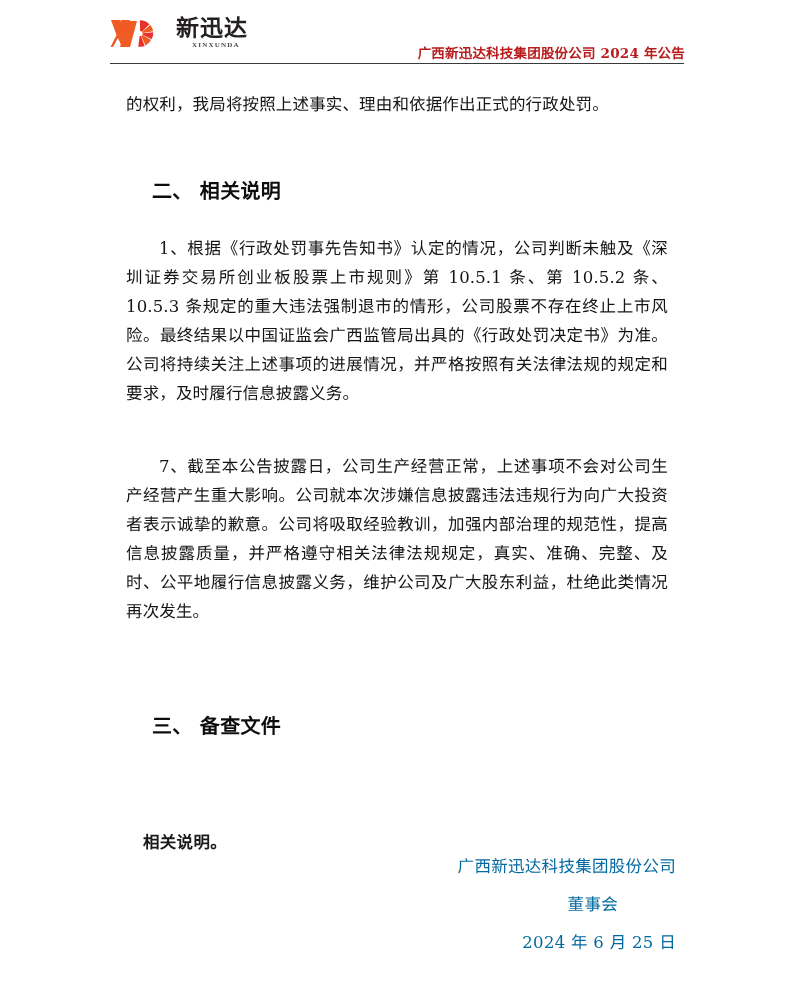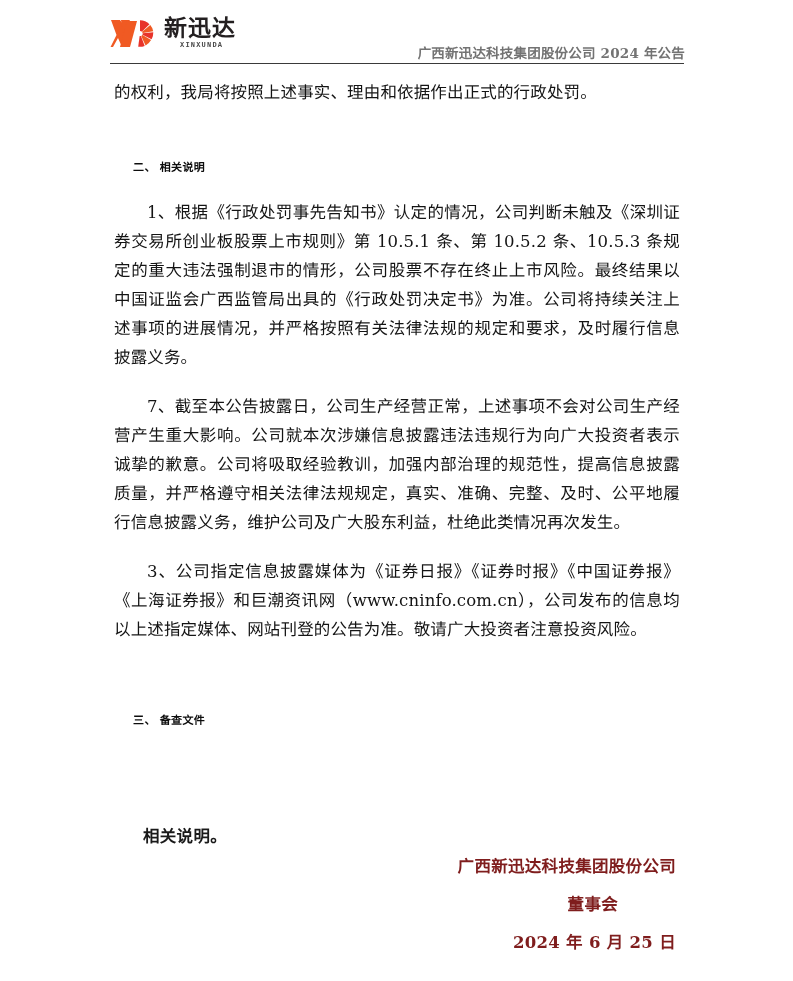--- a/index.html
+++ b/index.html
@@ -33,21 +33,21 @@
     width: 575px;
     height: 50px;
   }
 
   .logo-block {
     position: absolute;
     left: 0;
     top: 2px;
     display: flex;
     align-items: flex-end;
-    gap: 8px;
+    gap: 20px;
   }
 
   .logo-mark {
     width: 46px;
     height: 33px;
     display: block;
   }
 
   .logo-wordmark {
     display: flex;
@@ -60,37 +60,37 @@
   .logo-cn {
     font-family: "DejaVu Sans", "Liberation Sans", sans-serif;
     font-weight: bold;
     font-size: 23px;
     letter-spacing: 1px;
     color: #231f20;
     line-height: 1.05;
   }
 
   .logo-en {
-    font-family: Liberation Mono, monospace;
+    font-family: Liberation Serif, serif;
     font-weight: bold;
     font-size: 7px;
     letter-spacing: 1.2px;
     color: #4a4a4a;
     margin-top: 2px;
     margin-left: 16px;
   }
 
   .header-title {
     position: absolute;
     right: 0;
     top: 28px;
     font-family: "DejaVu Serif", "Liberation Serif", serif;
     font-weight: bold;
     font-size: 13.5px;
-    color: #737373;
+    color: #b91c1c;
     white-space: nowrap;
     letter-spacing: 0.2px;
   }
 
   .header-rule {
     position: absolute;
     left: 110px;
     top: 63px;
     width: 574px;
     height: 0;
@@ -100,36 +100,36 @@
   
   .content {
     position: absolute;
     left: 110px;
     top: 74px;
     width: 574px;
   }
 
   p.body-line,
   p.body-para {
-    margin: 4px;
+    margin: 16px;
     font-size: 16.5px;
     line-height: 29px;
     text-align: justify;
     text-justify: inter-ideograph;
     color: #141414;
     letter-spacing: 0.15px;
   }
 
   p.indent2 {
     text-indent: 2em;
   }
 
   h2.section-heading {
     margin: 0;
-    font-size: 11px;
+    font-size: 20px;
     line-height: 29px;
     font-weight: bold;
     letter-spacing: 0.3px;
     color: #0d0d0d;
   }
 
   .gap-sm { height: 12px; }
   .gap-lg { height: 42px; }
   .gap-xl { height: 58px; }
 
@@ -148,24 +148,24 @@
   
   .signature {
     position: absolute;
     left: 110px;
     top: 848px;
     width: 574px;
     text-align: right;
   }
 
   .sig-line {
-    font-weight: bold;
+    font-weight: normal;
     font-size: 16.5px;
     line-height: 38px;
-    color: #7f1d1d;
+    color: #0369a1;
     letter-spacing: 0.3px;
   }
 
   .sig-company { padding-right: 8px; }
   .sig-board   { padding-right: 66px; }
   .sig-date    { padding-right: 8px; }
 
   .mono-num {
     font-family: "DejaVu Serif", "Liberation Serif", serif;
   }
@@ -211,21 +211,20 @@
     <div class="gap-sm"></div>
 
     <p class="body-para indent2">1、根据《行政处罚事先告知书》认定的情况，公司判断未触及《深圳证券交易所创业板股票上市规则》第 10.5.1 条、第 10.5.2 条、10.5.3 条规定的重大违法强制退市的情形，公司股票不存在终止上市风险。最终结果以中国证监会广西监管局出具的《行政处罚决定书》为准。公司将持续关注上述事项的进展情况，并严格按照有关法律法规的规定和要求，及时履行信息披露义务。</p>
 
     <div class="gap-sm"></div>
 
     <p class="body-para indent2">7、截至本公告披露日，公司生产经营正常，上述事项不会对公司生产经营产生重大影响。公司就本次涉嫌信息披露违法违规行为向广大投资者表示诚挚的歉意。公司将吸取经验教训，加强内部治理的规范性，提高信息披露质量，并严格遵守相关法律法规规定，真实、准确、完整、及时、公平地履行信息披露义务，维护公司及广大股东利益，杜绝此类情况再次发生。</p>
 
     <div class="gap-sm"></div>
 
-    <p class="body-para indent2">3、公司指定信息披露媒体为《证券日报》《证券时报》《中国证券报》《上海证券报》和巨潮资讯网（www.cninfo.com.cn），公司发布的信息均以上述指定媒体、网站刊登的公告为准。敬请广大投资者注意投资风险。</p>
 
     <div class="gap-xl"></div>
 
     <h2 class="section-heading heading-indent">三、  备查文件</h2>
 
     <div class="gap-sm"></div>
 
 
     <div class="gap-xl"></div>
 

